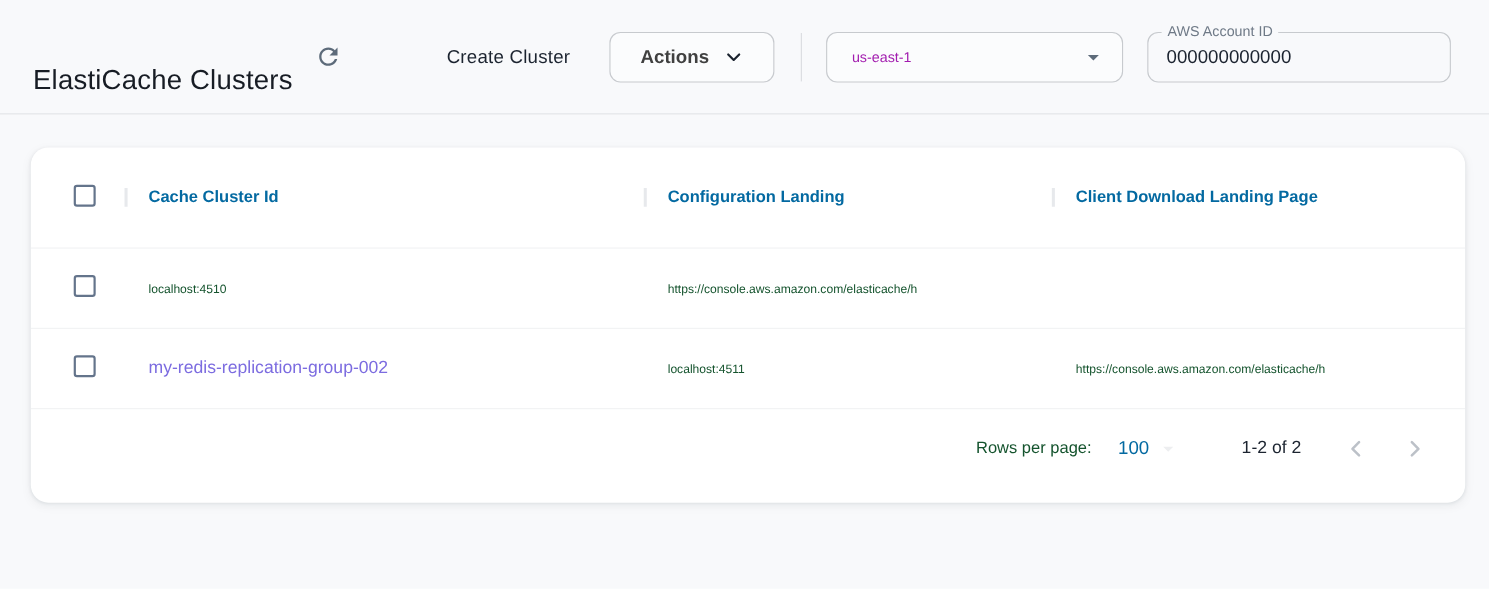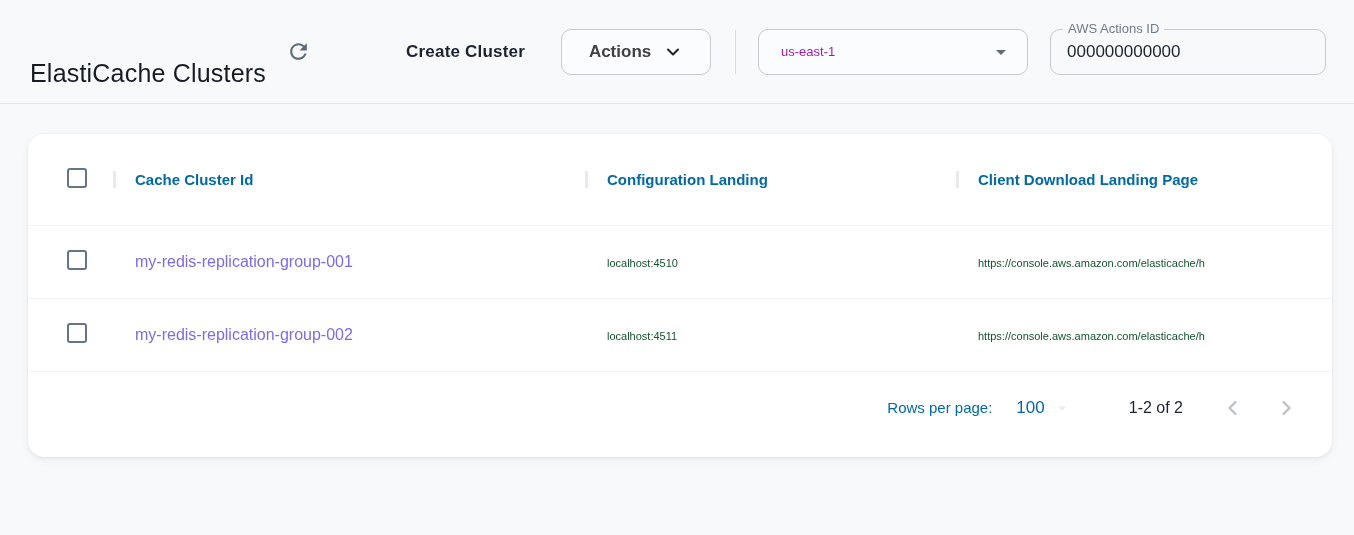--- a/index.html
+++ b/index.html
@@ -29,21 +29,21 @@
   .refresh-btn {
     margin-left: 18px;
     width: 28px; height: 28px;
     display: flex; align-items: center; justify-content: center;
     background: none; border: none; cursor: pointer;
   }
   .create-btn {
     margin-left: 80px;
     background: none; border: none; cursor: pointer;
     font-family: inherit;
-    font-size: 17px; font-weight: 700; color: #1c2430;
+    font-size: 17px; font-weight: 400; color: #1c2430;
     letter-spacing: 0.2px;
     padding: 10px 14px;
   }
   .actions-btn {
     margin-left: 22px;
     height: 46px;
     min-width: 150px;
     display: inline-flex; align-items: center; justify-content: center;
     gap: 12px;
     background: #fbfcfd;
@@ -144,21 +144,21 @@
 
   
   .pagination {
     height: 72px;
     border-top: 1px solid #f1f2f3;
     display: flex;
     align-items: center;
     justify-content: flex-end;
     padding-right: 22px;
   }
-  .rpp-label { font-size: 15px; color: #0369a1; }
+  .rpp-label { font-size: 15px; color: #14532d; }
   .rpp-select {
     display: inline-flex; align-items: center;
     margin-left: 24px;
     cursor: pointer;
   }
   .rpp-value { font-size: 17px; color: #0369a1; }
   .rpp-caret { margin-left: 6px; display: flex; }
   .range-label { margin-left: 56px; font-size: 16px; color: #1c2430; }
   .page-nav-btn {
     width: 48px; height: 48px;
@@ -200,21 +200,21 @@
     <span>us-east-1</span>
     <span class="grow"></span>
     <span style="display:flex;">
       <svg viewBox="0 0 24 24" width="24" height="24" fill="#5d6b7a">
           <path d="M7 10l5 5 5-5z"></path>
         </svg>
     </span>
   </div>
 
   <div class="account-field">
-    <span class="account-label">AWS Actions ID</span>
+    <span class="account-label">AWS Account ID</span>
     <input class="account-input" value="000000000000" style="">
   </div>
 </header>
 
 <main class="card">
 
   <div class="t-row t-head">
     <div class="t-cell checkbox-cell">
       <span class="checkbox"></span>
     </div>
@@ -228,23 +228,20 @@
     </div>
     <div class="t-cell">
       <span class="col-divider"></span>
       <span>Client Download Landing Page</span>
     </div>
   </div>
 
   <div class="t-row t-body-row">
     <div class="t-cell checkbox-cell">
       <span class="checkbox"></span>
-    </div>
-    <div class="t-cell">
-      <a class="cell-link">my-redis-replication-group-001</a>
     </div>
     <div class="t-cell">
       <span class="cell-text">localhost:4510</span>
     </div>
     <div class="t-cell">
       <span class="cell-text">https://console.aws.amazon.com/elasticache/h</span>
     </div>
   </div>
 
   <div class="t-row t-body-row">

